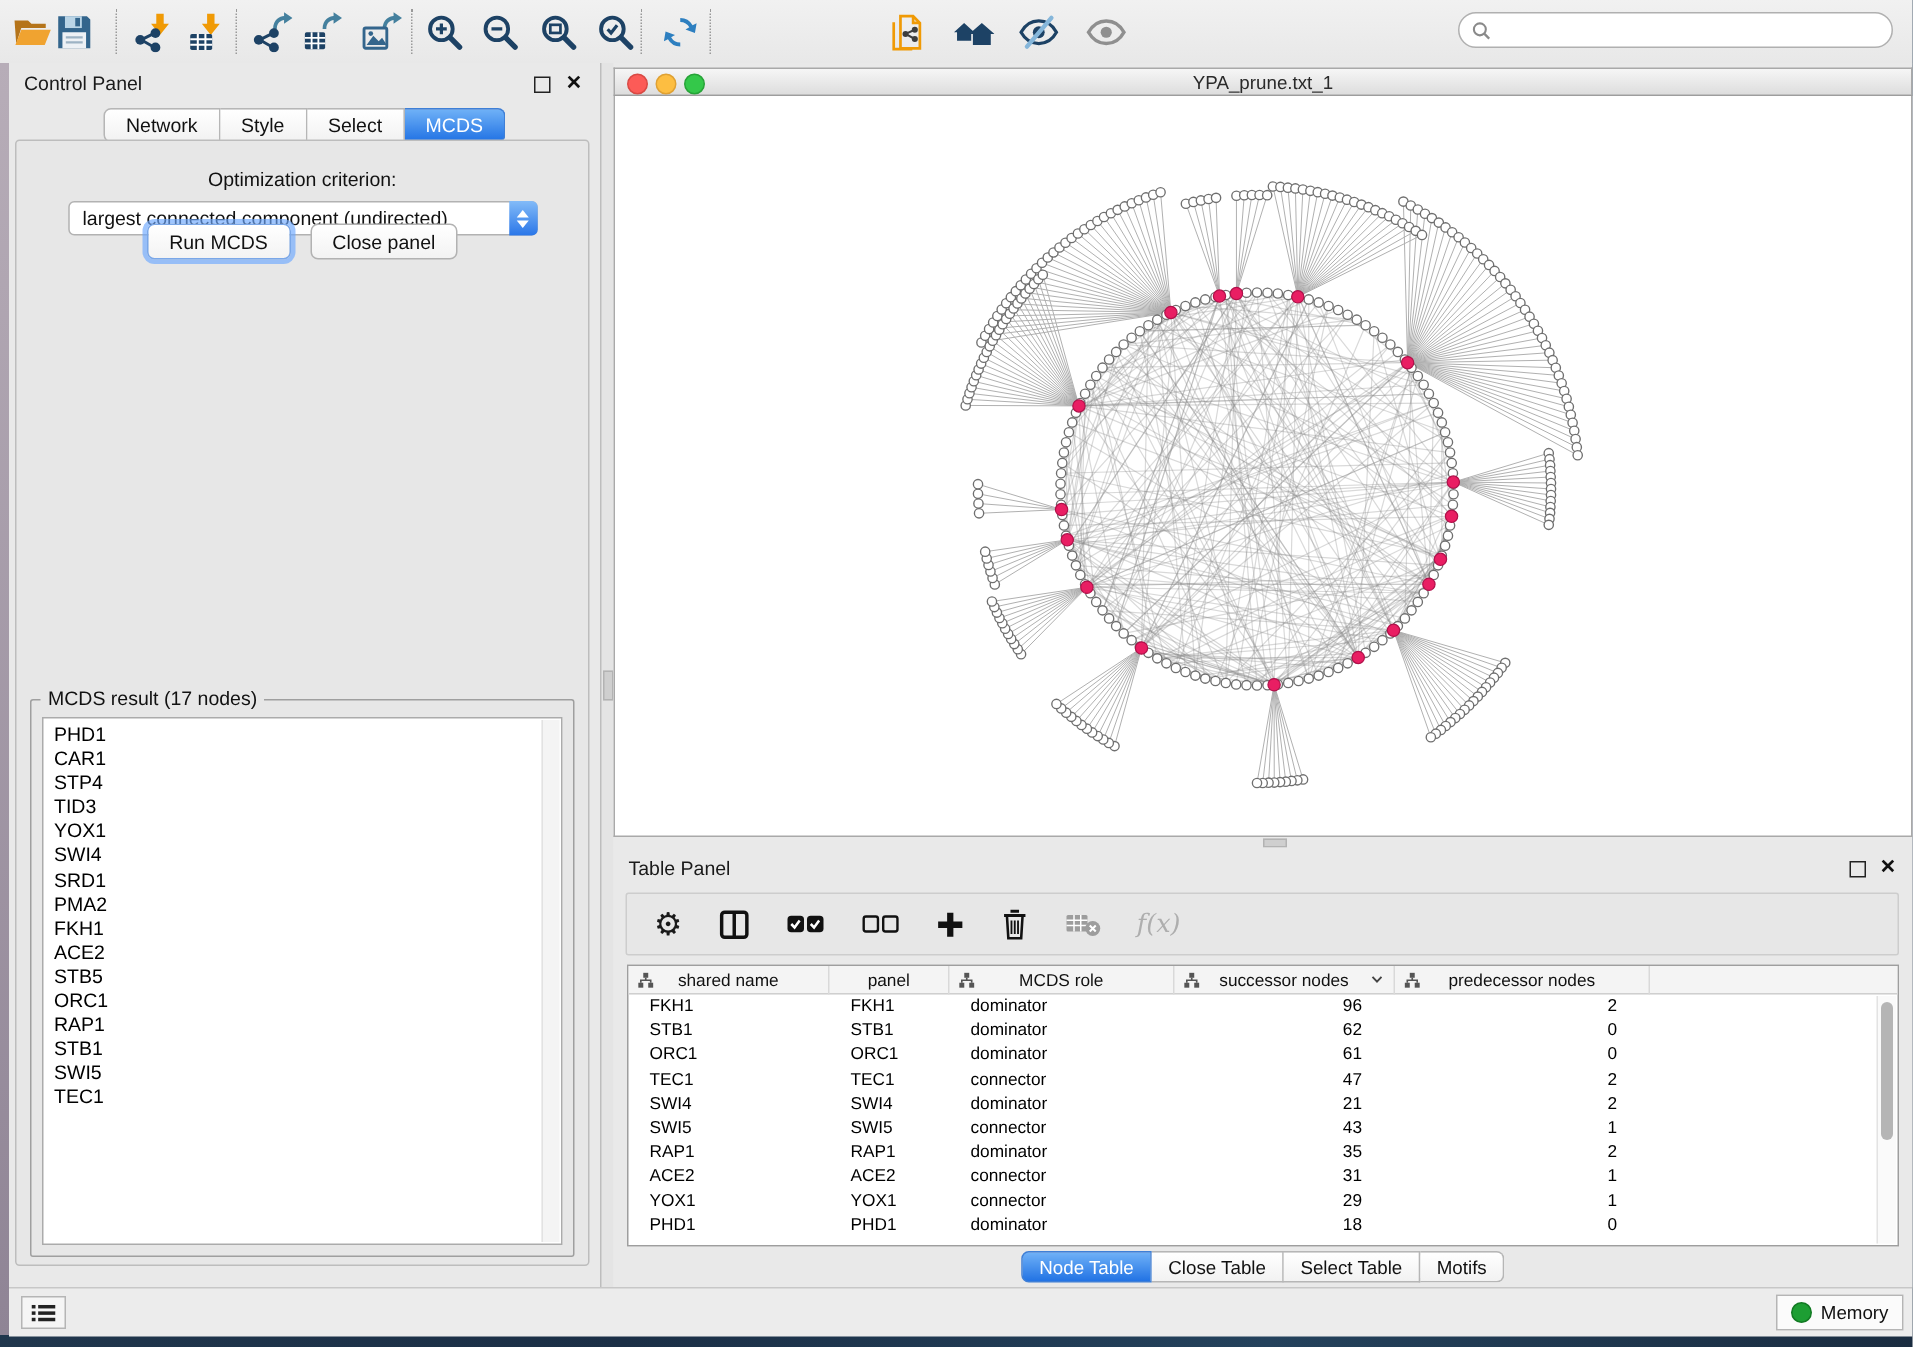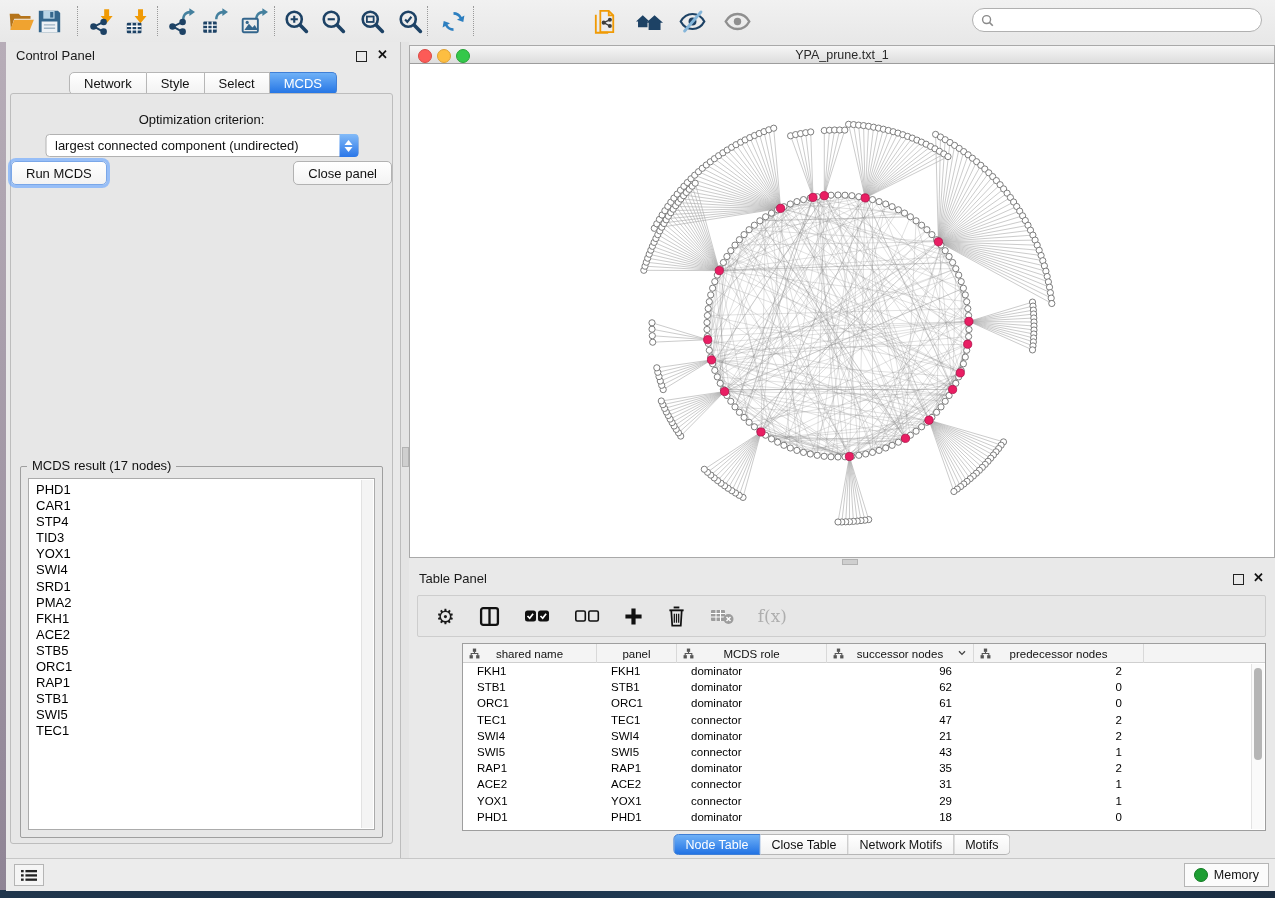--- a/index.html
+++ b/index.html
@@ -39,21 +39,21 @@
   .seg-btn.active{background:linear-gradient(#6fb1f7,#2273e4);color:#fff;border-color:#3f7fd6;}
   #cp-frame{position:absolute;left:4px;right:7px;top:51px;bottom:14px;background:#e7e7e7;
      border:1px solid #bdbdbd;border-radius:3px;}
   #opt-label{position:absolute;top:18px;width:100%;text-align:center;font-size:13px;color:#111;}
   #criterion{position:absolute;top:40px;left:50%;transform:translateX(-50%);width:313px;height:23px;background:#fff;
      border:1px solid #b2b2b2;border-radius:4px;font-size:13px;line-height:22px;padding-left:9px;box-sizing:border-box;color:#111;}
   #stepper{position:absolute;right:-1px;top:-1px;width:19px;height:23px;border-radius:0 4px 4px 0;
      background:linear-gradient(#83bbf8,#2a76e8);display:flex;flex-direction:column;align-items:center;justify-content:center;gap:2px;}
   .tri-up{width:0;height:0;border-left:4px solid transparent;border-right:4px solid transparent;border-bottom:5px solid #fff;}
   .tri-dn{width:0;height:0;border-left:4px solid transparent;border-right:4px solid transparent;border-top:5px solid #fff;}
-  #cp-buttons{position:absolute;top:67px;width:100%;display:flex;justify-content:space-between;gap:13px;}
+  #cp-buttons{position:absolute;top:55px;width:100%;display:flex;justify-content:center;gap:13px;}
   .mac-btn{background:linear-gradient(#ffffff,#f3f3f3);border:1px solid #b2b2b2;border-radius:5px;height:24px;
      font-size:13px;padding:0 14px;color:#111;font-family:inherit;}
   .mac-btn.focused{box-shadow:0 0 0 3px rgba(108,168,255,.65);border-color:#7aa7e8;}
   #mcds-group{position:absolute;left:9px;right:9px;top:372px;bottom:5px;border:1px solid #9f9f9f;border-radius:2px;}
   #mcds-legend{position:absolute;top:-9px;left:6px;background:#e7e7e7;padding:0 5px;font-size:13px;color:#111;}
   #mcds-listbox{position:absolute;left:7px;right:7px;top:11px;bottom:7px;background:#fff;border:1px solid #ababab;overflow:hidden;}
   #mcds-list{margin:3px 0 0 0;padding:0 0 0 7px;list-style:none;font-size:13px;line-height:16.1px;color:#000;}
   .vtrack{position:absolute;top:1px;bottom:1px;right:1px;width:11px;background:#f4f4f4;border-left:1px solid #e2e2e2;}
 
   
@@ -70,35 +70,35 @@
   .light{position:absolute;top:3px;width:12px;height:12px;border-radius:50%;}
   #net-title{position:absolute;width:100%;text-align:center;top:2px;font-size:12.5px;color:#2a2a2a;}
   #net-canvas{position:absolute;left:0;top:19px;right:0;bottom:0;background:#fff;
      border:1px solid #a9a9a9;border-top:none;box-sizing:border-box;}
 
   
   #table-panel{position:absolute;left:0;top:523px;width:866px;height:293px;background:#e9e9e9;}
   #tp-toolbar{position:absolute;left:8px;right:9px;top:30px;height:42px;background:#e7e7e7;
      border:1px solid #cdcdcd;border-radius:2px;display:flex;align-items:center;gap:24px;padding-left:18px;box-sizing:border-box;}
   .tp-ico{display:flex;align-items:center;justify-content:center;background:none;border:none;padding:0;}
-  #tbl{position:absolute;left:9px;right:9px;top:78px;height:188px;background:#fff;border:1px solid #9e9e9e;box-sizing:border-box;overflow:hidden;margin-left:44px;}
+  #tbl{position:absolute;left:9px;right:9px;top:78px;height:188px;background:#fff;border:1px solid #9e9e9e;box-sizing:border-box;overflow:hidden;}
   #tbl-header{display:flex;height:19px;background:#f4f4f4;border-bottom:1px solid #cfcfcf;box-sizing:border-box;}
   .th{position:relative;display:flex;align-items:center;justify-content:center;font-size:11.5px;color:#111;
       border-right:1px solid #d9d9d9;box-sizing:border-box;height:19px;}
   .th .mini{position:absolute;left:6px;top:4px;}
   .th .chev{position:absolute;right:7px;top:6px;}
   .trow{display:flex;height:16.2px;align-items:center;font-size:11.5px;color:#000;}
   .tcell{box-sizing:border-box;padding-left:14px;overflow:hidden;white-space:nowrap;}
   .tcell.num{text-align:right;padding-left:0;padding-right:22px;}
   #tbl-vscroll{position:absolute;right:1px;top:20px;bottom:1px;width:12px;background:#fafafa;border-left:1px solid #e3e3e3;}
   #tbl-thumb{position:absolute;left:1.5px;top:4px;width:8px;height:92px;background:#b5b5b5;border-radius:4px;}
   #table-tabs{position:absolute;left:50%;transform:translateX(-50%);top:269px;display:flex;}
   #table-tabs .seg-btn{height:21px;font-size:12.5px;padding:0 11px;}
 
-  .fx-label{font-family:"DejaVu Serif",serif;font-size:17px;color:#aeaeae;}
+  .fx-label{font-family:"DejaVu Serif",serif;font-style:italic;font-size:17px;color:#aeaeae;}
 </style>
 </head>
 <body>
 
 <div id="toolbar" class="abs">
   <button class="tb-btn" style="left:5px">
       <svg viewBox="0 0 24 24">
         <path fill="#b5741a" d="M1.5 5h8l2 2h8.5v2.5H5.5L2.5 19z"></path>
         <path fill="#f0a330" d="M5.5 10.5H23l-3.6 9H2z"></path>
       </svg>
@@ -1337,21 +1337,21 @@
           </div>
         </div>
       <div id="tbl-vscroll">
           <div id="tbl-thumb"></div>
         </div>
     </div>
 
     <div id="table-tabs">
         <button class="seg-btn active">Node Table</button>
         <button class="seg-btn">Close Table</button>
-        <button class="seg-btn">Network Motifs</button>
+        <button class="seg-btn">Select Table</button>
         <button class="seg-btn">Motifs</button>
       </div>
   </div>
 </div>
 
 <div id="status-bar" class="abs">
   <button id="list-btn">
       <svg width="17" height="13" viewBox="0 0 18 14" fill="#222">
         <rect x="0" y="0.8" width="3" height="2.6"></rect>
         <rect x="0" y="5.6" width="3" height="2.6"></rect>

